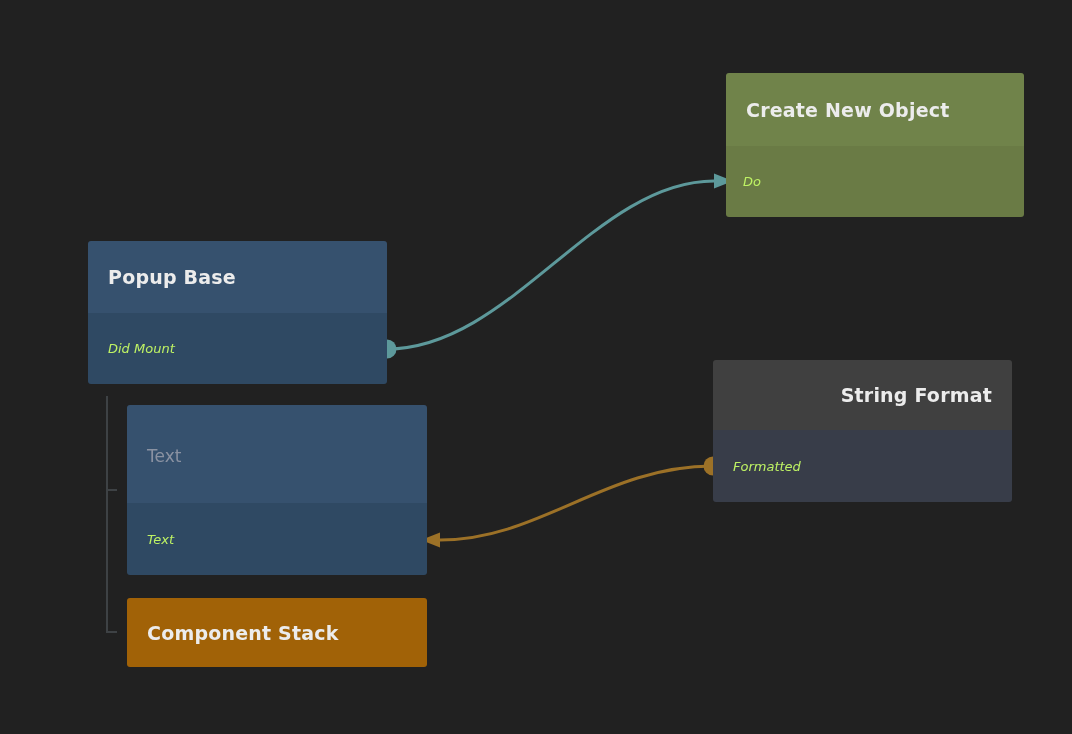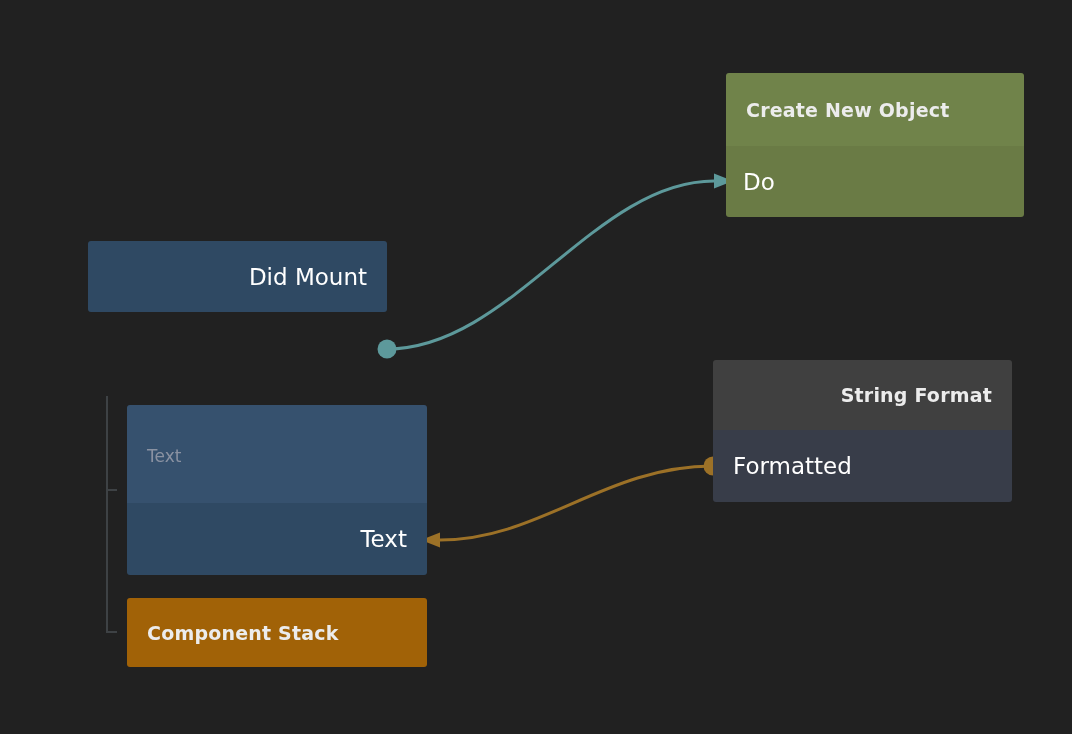--- a/index.html
+++ b/index.html
@@ -45,25 +45,26 @@
     color: #8a92a2;
     margin-top: 4px;
     white-space: nowrap;
   }
   .node-body {
     display: flex;
     align-items: center;
     padding: 0 20px;
   }
   .port-label {
-    font-size: 23px;
-    color: #ffffff;
+    font-size: 13px;
+    color: #bef264;
     white-space: nowrap;
+    font-style: italic;
   }
-  .align-right { justify-content: flex-end; }
+  .align-right { }
   .align-left  { justify-content: flex-start; }
 
   
   #n-create { left: 726px; top: 73px; width: 298px; }
   #n-create .node-header { height: 73px; background: #70834a; }
   #n-create .node-body   { height: 71px; background: #6a7b45; padding-left: 17px; }
 
   
   #n-popup { left: 88px; top: 241px; width: 299px; }
   #n-popup .node-header { height: 72px; background: #36516e; }
@@ -116,20 +117,23 @@
   <div class="node" id="n-create">
     <div class="node-header">
       <div class="node-title">Create New Object</div>
     </div>
     <div class="node-body align-left">
       <span class="port-label">Do</span>
     </div>
   </div>
 
   <div class="node" id="n-popup">
+    <div class="node-header">
+      <div class="node-title">Popup Base</div>
+    </div>
     <div class="node-body align-right">
       <span class="port-label">Did Mount</span>
     </div>
   </div>
 
   <div class="node" id="n-string">
     <div class="node-header">
       <div class="node-title">String Format</div>
     </div>
     <div class="node-body align-left">

